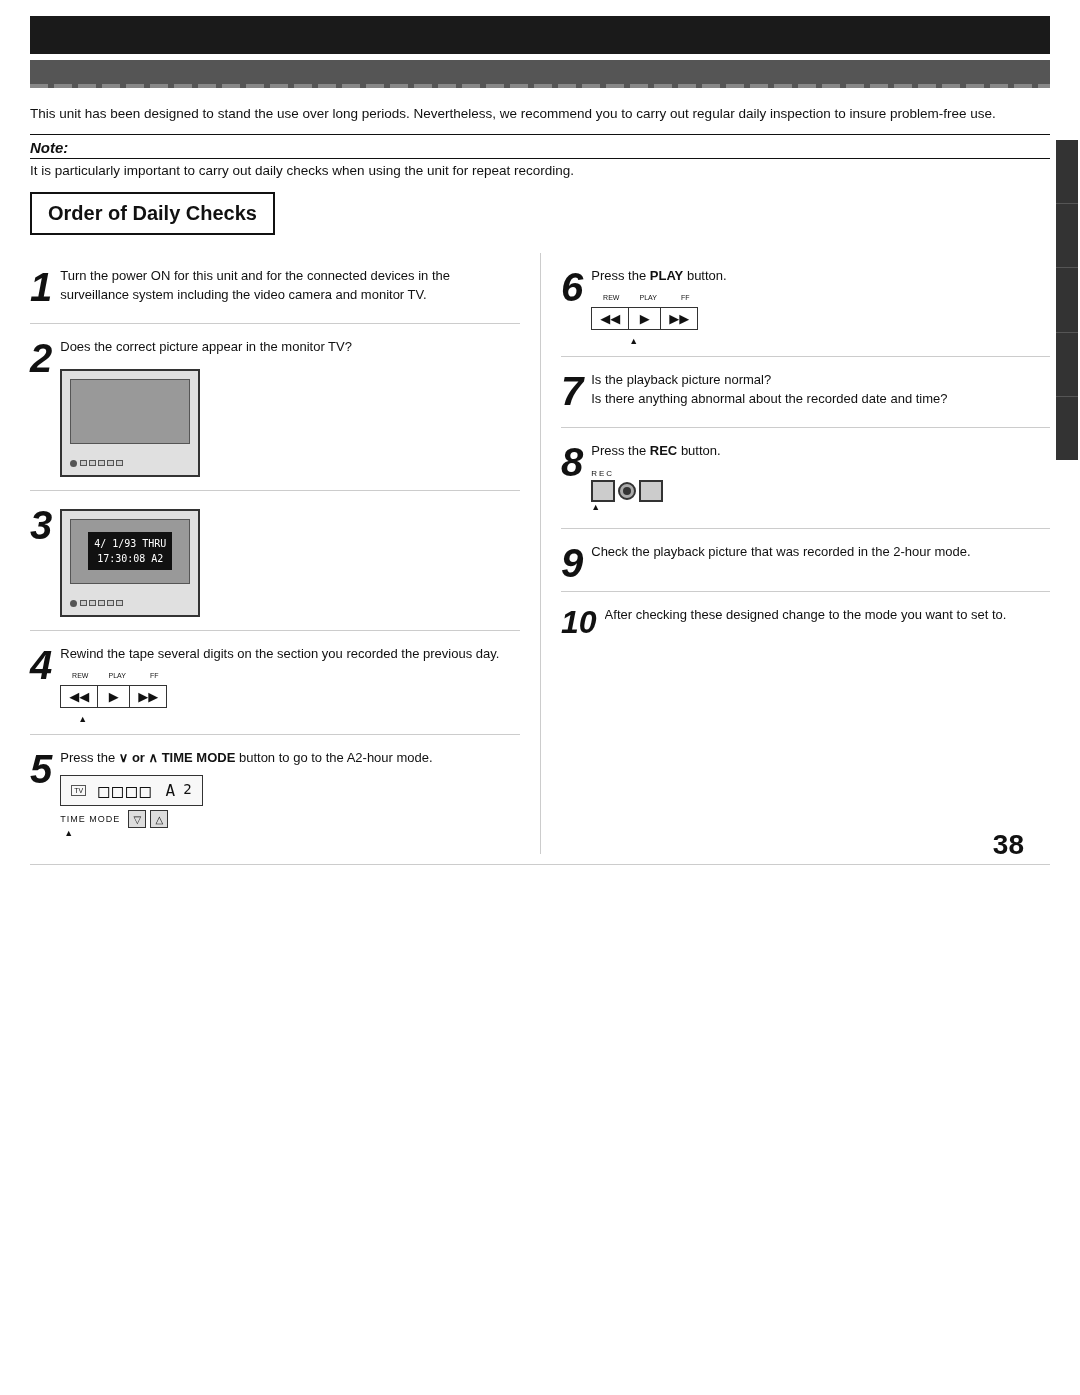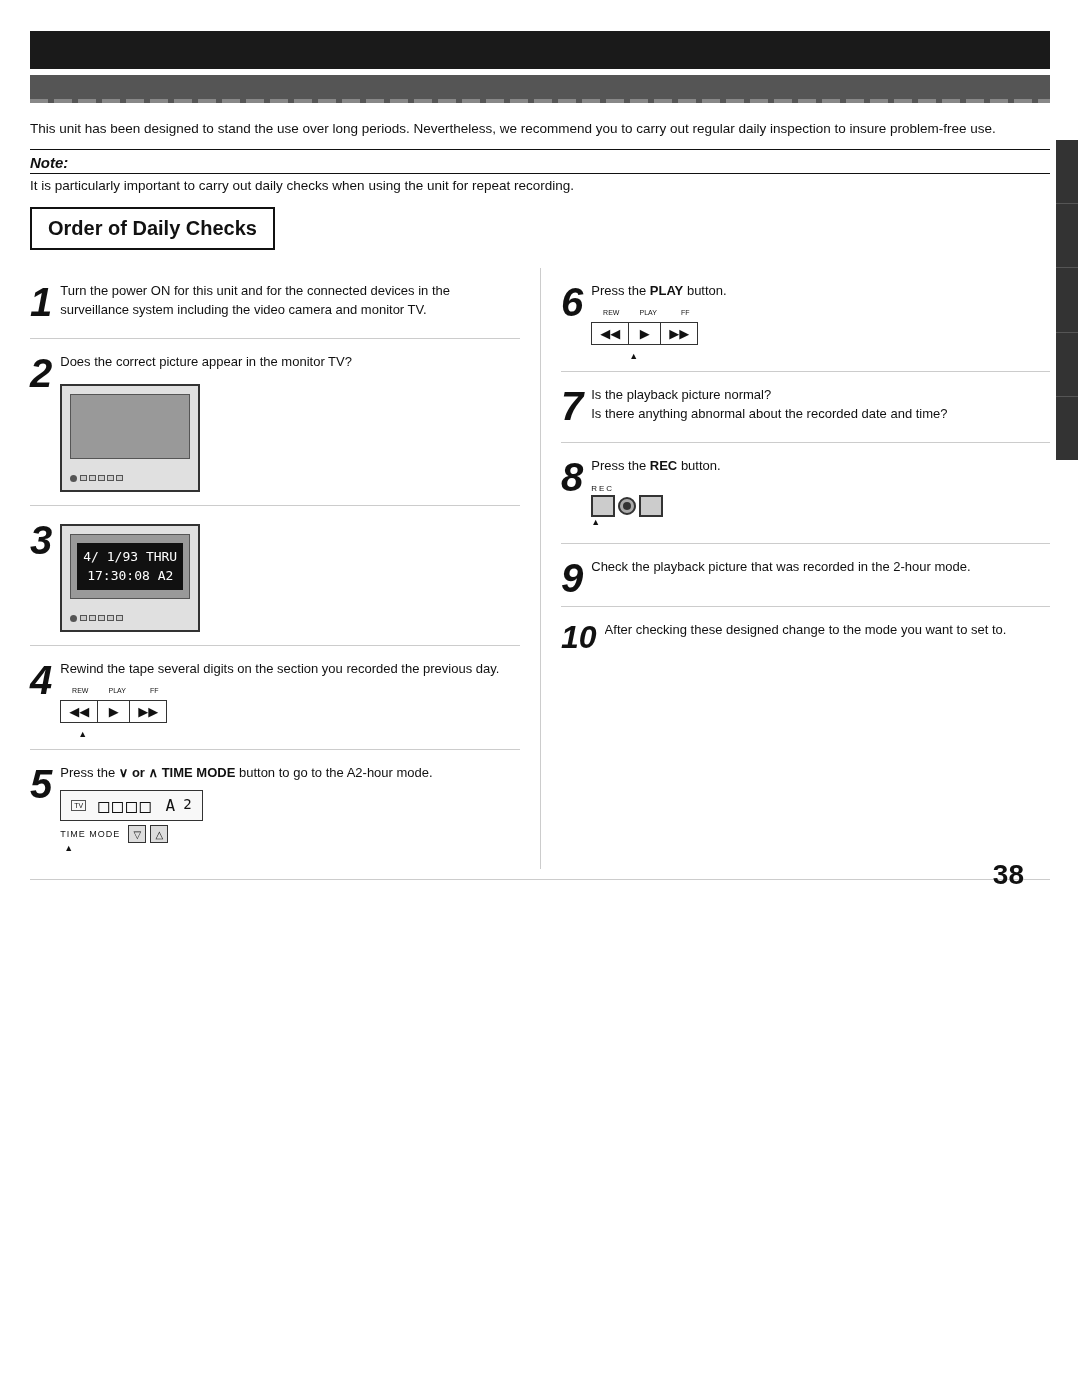--- a/index.html
+++ b/index.html
@@ -10,21 +10,21 @@
       font-family: Arial, Helvetica, sans-serif;
       font-size: 14px;
       color: #111;
       position: relative;
       overflow: hidden;
     }
 
     .page-outer {
       width: 1020px;
       margin: 0 auto;
-      padding: 31px 0;
+      padding: 16px 0;
       position: relative;
     }
 
     
     .top-bar {
       background: #1a1a1a;
       height: 38px;
       width: 100%;
       margin-bottom: 6px;
     }
@@ -326,21 +326,21 @@
         <div style="clear:both;"></div>
       </div>
 
       <div class="step">
         <span class="step-number-large">3</span>
         <div class="step-content">
           
           <div style="position:relative;display:inline-block;margin-top:4px;">
             <div style="width:140px;height:108px;border:2px solid #333;background:#e0e0e0;position:relative;">
               <div style="position:absolute;top:8px;left:8px;right:8px;height:65px;background:#999;border:1px solid #555;display:flex;align-items:center;justify-content:center;">
-                <div style="background:#111;color:#fff;font-family:monospace;font-size:13px;padding:4px 6px;line-height:1.5;text-align:center;">
+                <div style="background:#111;color:#fff;font-family:monospace;font-size:10px;padding:4px 6px;line-height:1.5;text-align:center;">
                   <span style="white-space:pre;">4/ 1/93 THRU
 17:30:08 A2</span>
                 </div>
               </div>
               <div style="position:absolute;bottom:8px;left:8px;display:flex;align-items:center;gap:3px;">
                 <div style="width:7px;height:7px;border-radius:50%;background:#555;"></div>
                 <div style="display:flex;gap:2px;">
                   <div style="width:7px;height:6px;border:1px solid #555;background:#ccc;"></div>
                   <div style="width:7px;height:6px;border:1px solid #555;background:#ccc;"></div>
                   <div style="width:7px;height:6px;border:1px solid #555;background:#ccc;"></div>

